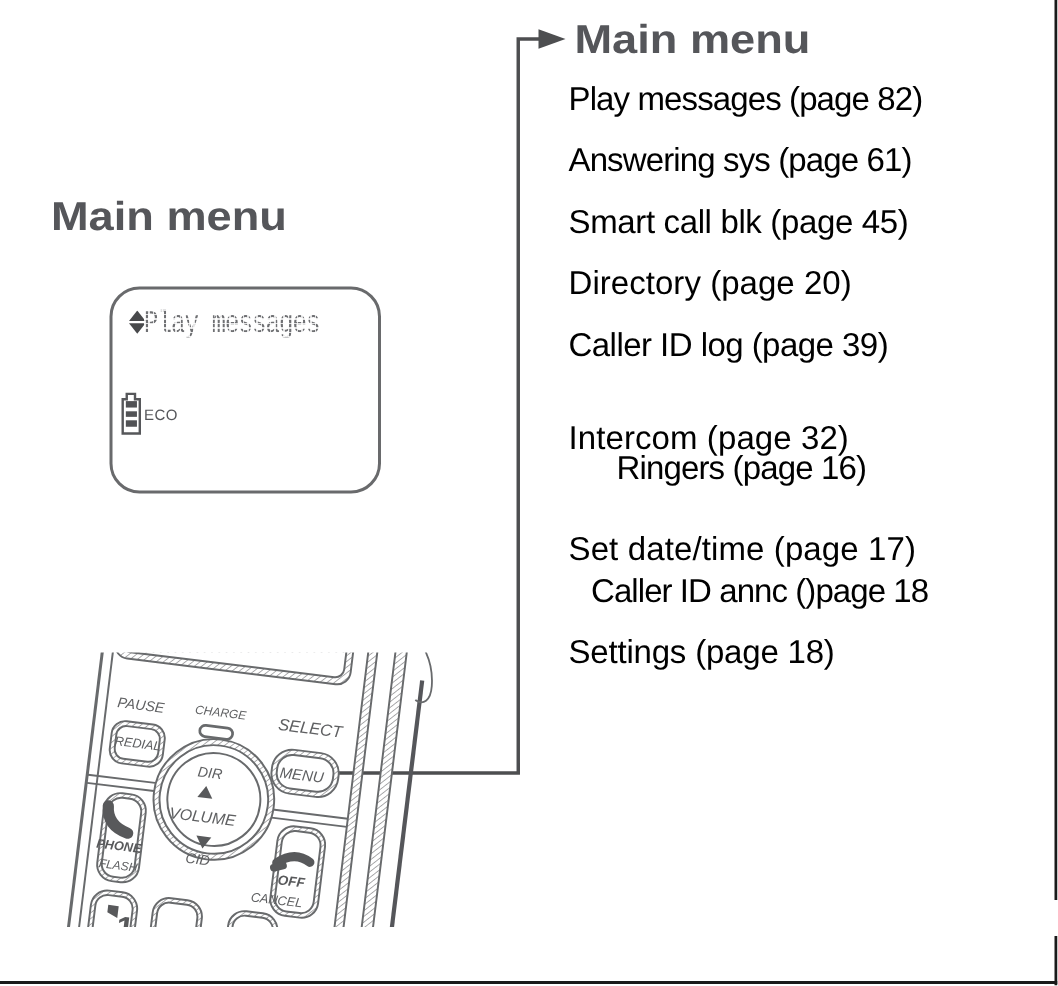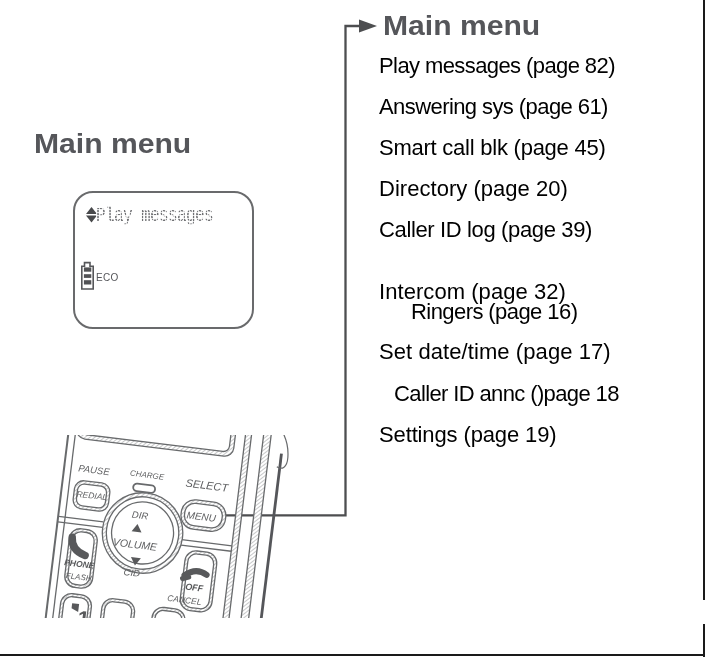--- a/index.html
+++ b/index.html
@@ -26,25 +26,25 @@
 <div class="abs li" style="left:379px;top:134.5px;letter-spacing:-0.24px;">Smart call blk (page 45)</div>
 
 <div class="abs li" style="left:379px;top:175.5px;letter-spacing:+0.03px;">Directory (page 20)</div>
 
 <div class="abs li" style="left:379px;top:216.5px;letter-spacing:-0.36px;">Caller ID log (page 39)</div>
 
 <div class="abs li" style="left:379px;top:257.5px;letter-spacing:+0.06px;margin-top:21px;">Intercom (page 32)</div>
 
 <div class="abs li" style="left:379px;top:298.5px;letter-spacing:-0.57px;margin-left:32px;">Ringers (page 16)</div>
 
-<div class="abs li" style="left:379px;top:339px;letter-spacing:+0.08px;">Set date/time (page 17)</div>
+<div class="abs li" style="left:379px;top:353px;letter-spacing:+0.08px;">Set date/time (page 17)</div>
 
 <div class="abs li" style="left:394px;top:380.5px;letter-spacing:-0.62px;">Caller ID annc ()page 18</div>
 
-<div class="abs li" style="left:379px;top:421.5px;letter-spacing:-0.13px;">Settings (page 19)</div>
+<div class="abs li" style="left:379px;top:421.5px;letter-spacing:-0.13px;">Settings (page 18)</div>
 
 <div class="abs h1" style="left:33.6px;top:129.3px;">Main menu</div>
 
 <div class="abs" style="left:72.5px;top:190.5px;width:177px;height:134.5px;border:2.5px solid #696a6c;border-radius:20px;">
 
   <svg class="abs" style="left:11px;top:14px;" width="12" height="16" viewBox="0 0 12 16">
     <polygon points="5.5,0 11,7 0,7" fill="#48494b"></polygon>
     <polygon points="5.5,15.5 11,8.5 0,8.5" fill="#48494b"></polygon>
   </svg>
 

